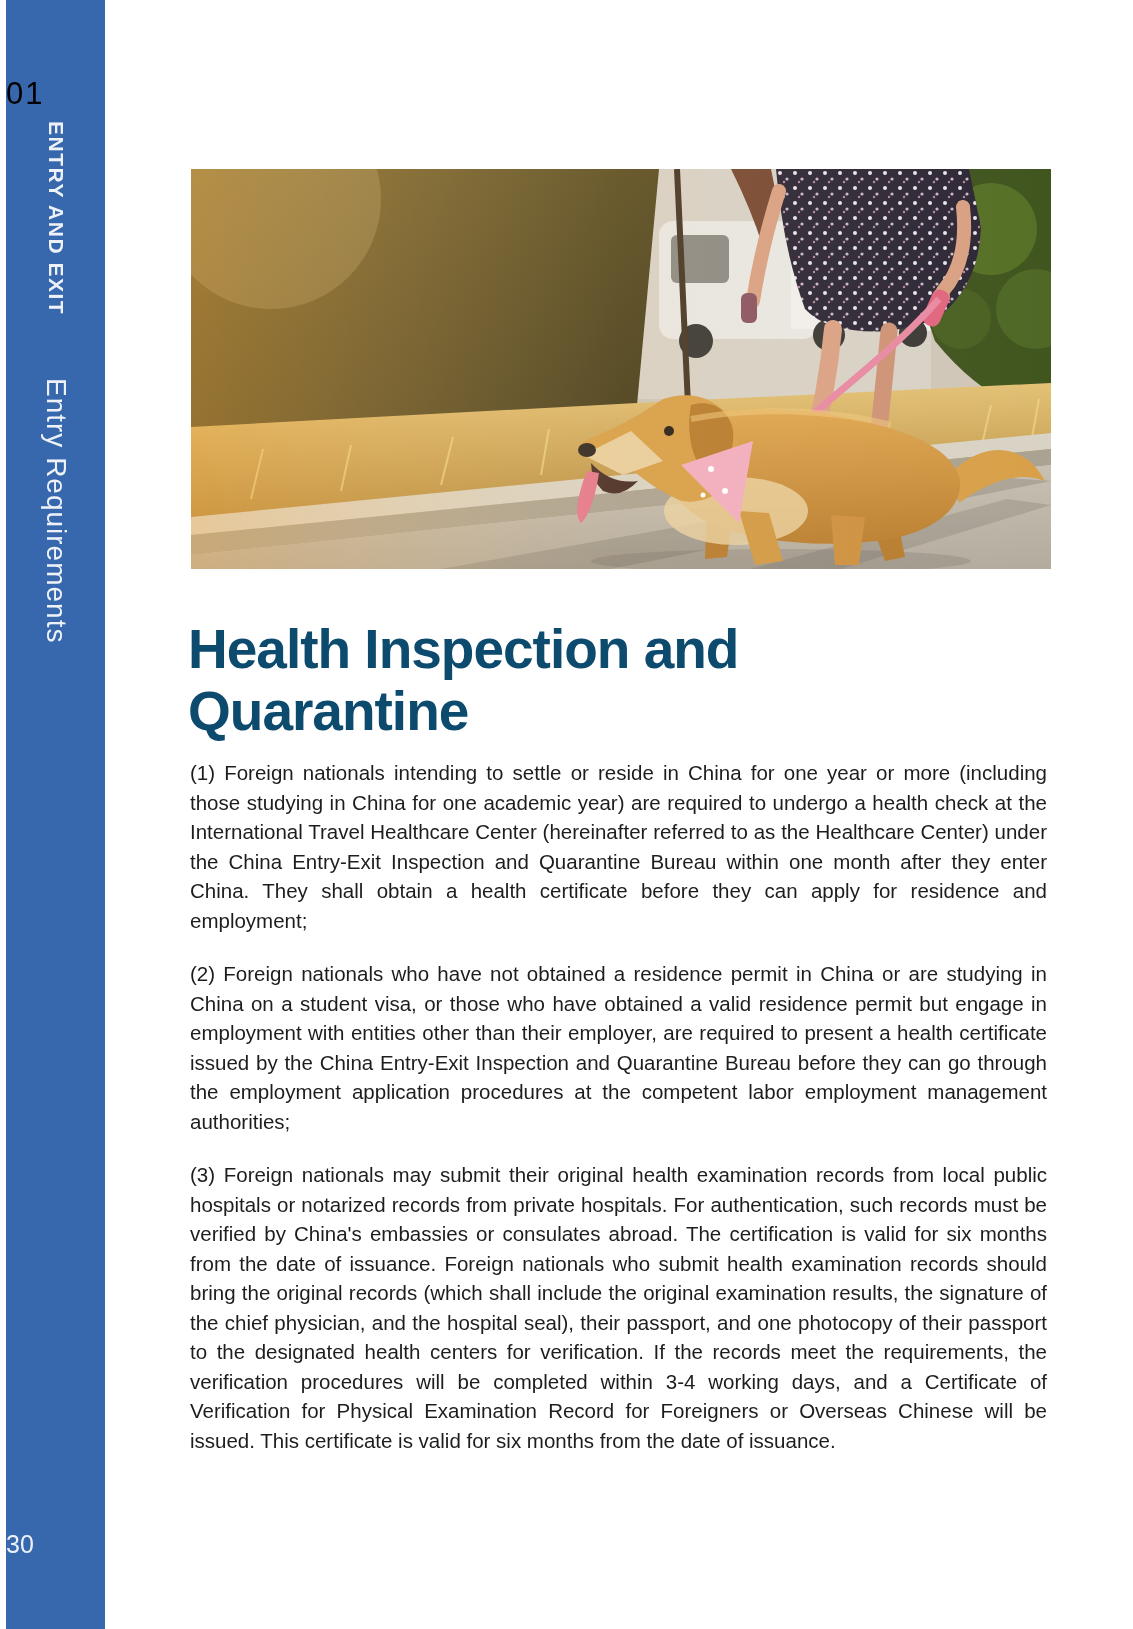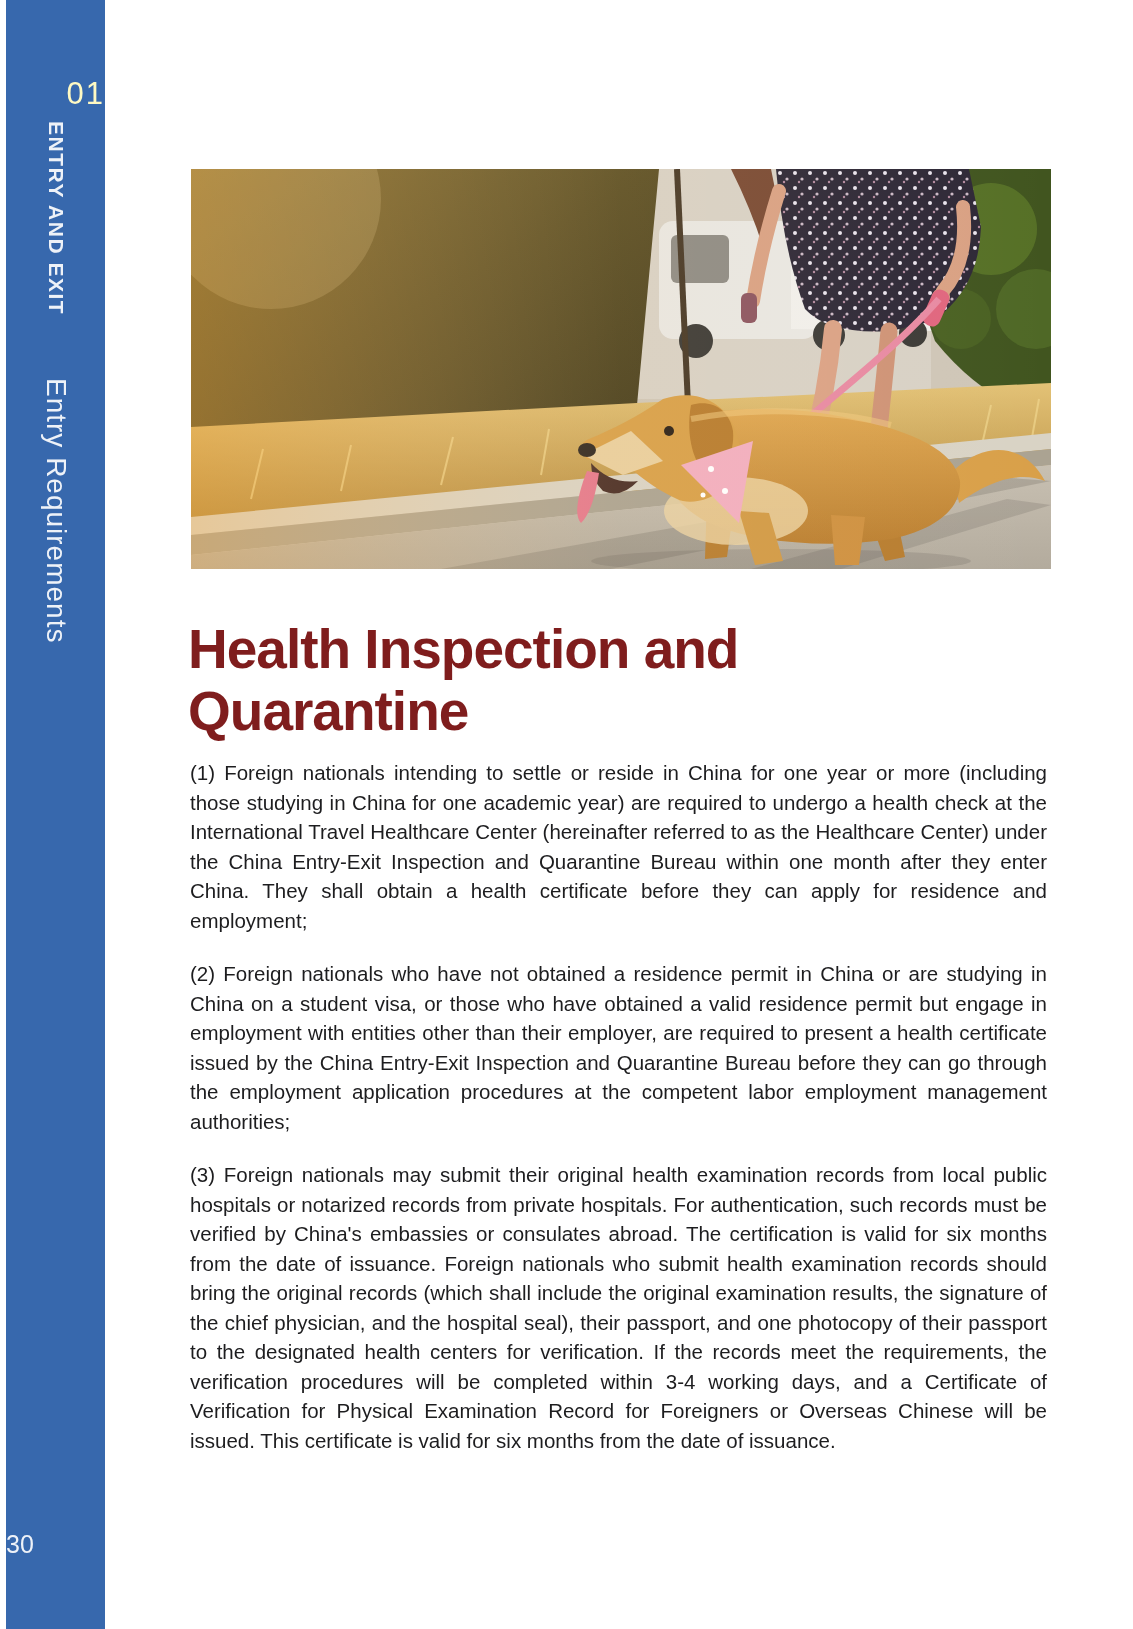--- a/index.html
+++ b/index.html
@@ -10,41 +10,41 @@
     font-family:"Liberation Sans",sans-serif;
     overflow:hidden;
   }
   
   .sidebar{
     position:absolute;left:6px;top:0;width:99px;height:1629px;
     background:#3768ad;
   }
   .chapter-num{
     position:absolute;top:76px;left:0;width:99px;
-    text-align:right;color:#fef9c3;font-size:31px;letter-spacing:2px;
+    text-align:left;color:#000000;font-size:31px;letter-spacing:2px;
   }
   .vtext{
     position:absolute;left:50%;transform:translateX(-50%);
     writing-mode:vertical-rl;color:#eef2f8;white-space:nowrap;
   }
   .chapter-title{top:121px;font-size:21px;font-weight:bold;letter-spacing:1.5px;}
   .section-title{top:378px;font-size:28px;font-weight:normal;letter-spacing:1px;}
   .page-num{
     position:absolute;top:1530px;left:0;width:99px;
     text-align:left;color:#eef2f8;font-size:25px;
   }
   
   .photo{
     position:absolute;left:191px;top:169px;width:860px;height:400px;
     margin:0;overflow:hidden;background:#cfc6b7;
   }
   .photo svg{display:block;}
   .headline{
     position:absolute;left:188px;top:618px;width:680px;margin:0;
-    color:#7f1d1d;font-size:55px;line-height:62px;font-weight:bold;
+    color:#0c4a6e;font-size:55px;line-height:62px;font-weight:bold;
     letter-spacing:-1px;
   }
   .bodycopy{
     position:absolute;left:190px;top:758px;width:857px;
     color:#1d1d1f;font-size:20.5px;line-height:29.5px;
   }
   .bodycopy p{
     margin:0 0 24px 0;text-align:justify;
   }
 </style>

